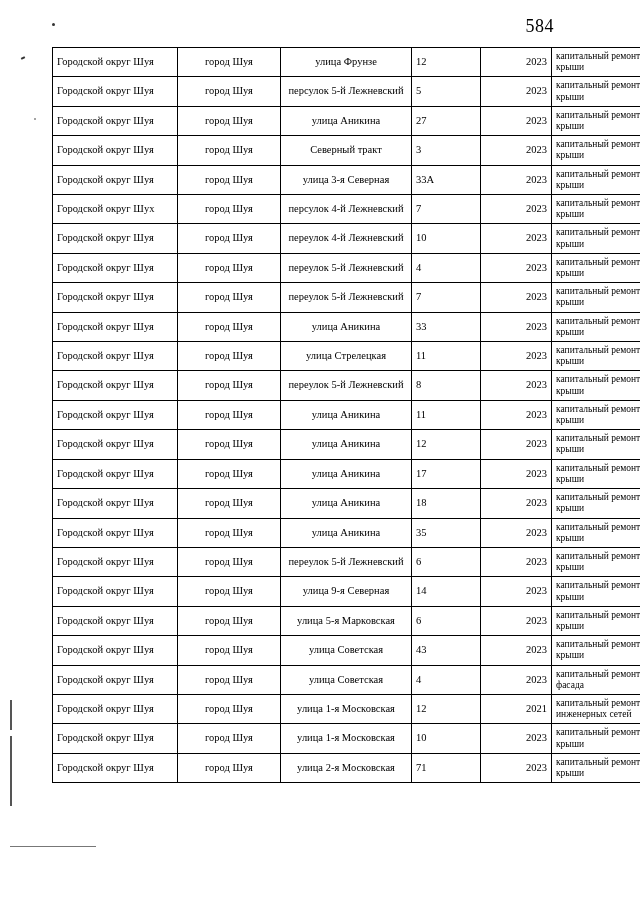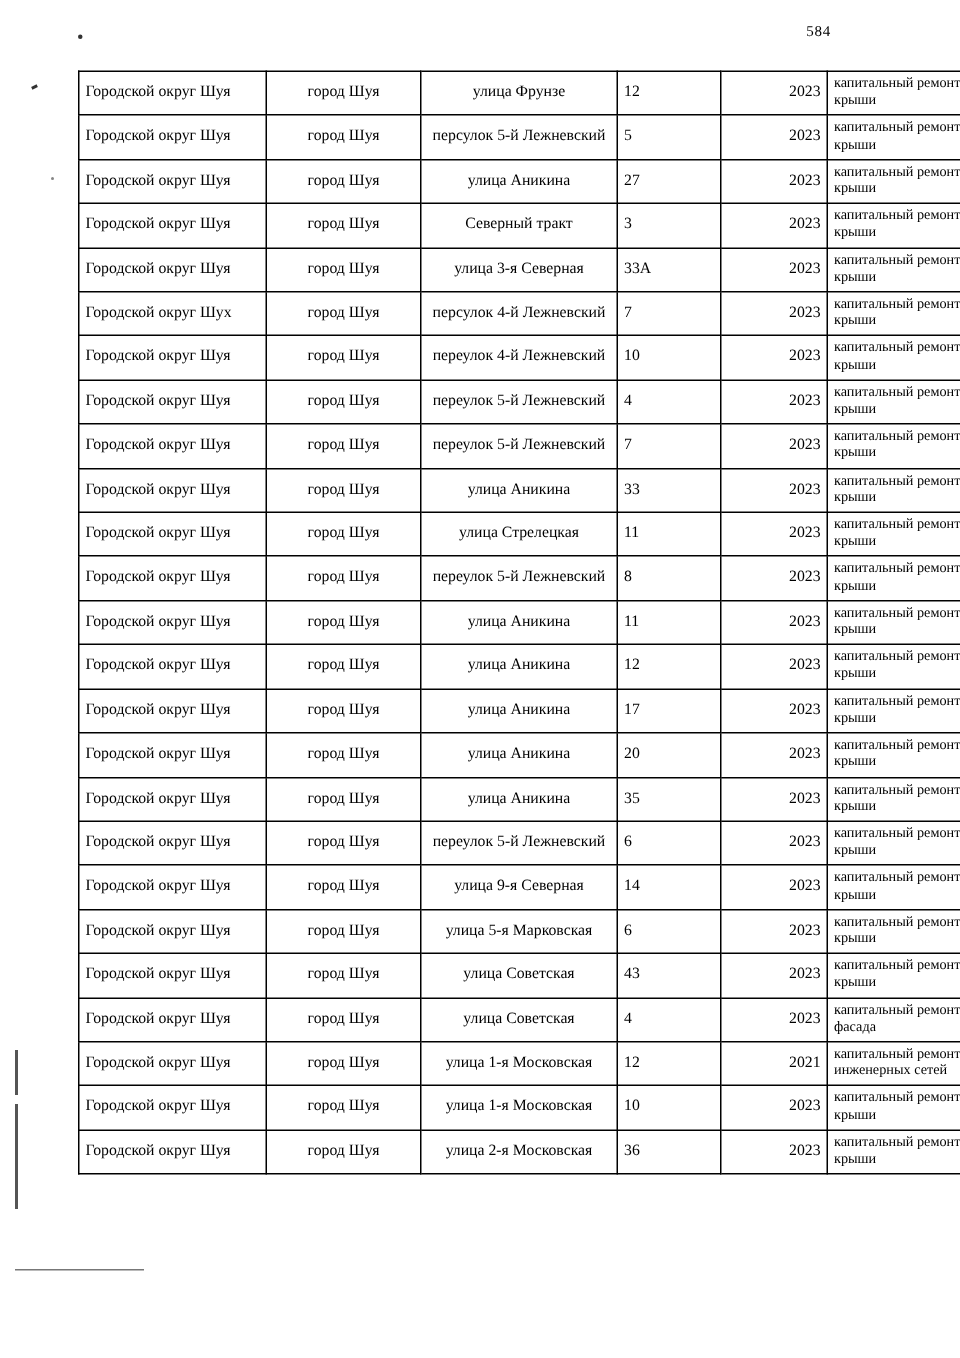--- a/index.html
+++ b/index.html
@@ -18,21 +18,21 @@
   .page {
     position: relative;
     width: 640px;
     height: 905px;
     box-sizing: border-box;
   }
   .page-number {
     position: absolute;
     top: 16px;
     right: 86px;
-    font-size: 10px;
+    font-size: 18px;
     font-family: "Liberation Serif", serif;
     letter-spacing: 0.5px;
   }
   .speck {
     position: absolute;
     background: #333;
   }
   .speck-a { left: 52px; top: 23px; width: 3px; height: 3px; border-radius: 50%; }
   .speck-b { left: 21px; top: 57px; width: 4px; height: 2px; transform: rotate(-25deg); }
   .speck-c { left: 34px; top: 118px; width: 2px; height: 2px; border-radius: 50%; opacity: .6;}
@@ -208,21 +208,21 @@
           <td class="c-settlement">город Шуя</td>
           <td class="c-street">улица Аникина</td>
           <td class="c-house">17</td>
           <td class="c-year">2023</td>
           <td class="c-work">капитальный ремонт крыши</td>
         </tr>
         <tr>
           <td class="c-municipality">Городской округ Шуя</td>
           <td class="c-settlement">город Шуя</td>
           <td class="c-street">улица Аникина</td>
-          <td class="c-house">20</td>
+          <td class="c-house">18</td>
           <td class="c-year">2023</td>
           <td class="c-work">капитальный ремонт крыши</td>
         </tr>
         <tr>
           <td class="c-municipality">Городской округ Шуя</td>
           <td class="c-settlement">город Шуя</td>
           <td class="c-street">улица Аникина</td>
           <td class="c-house">35</td>
           <td class="c-year">2023</td>
           <td class="c-work">капитальный ремонт крыши</td>
@@ -280,21 +280,21 @@
           <td class="c-settlement">город Шуя</td>
           <td class="c-street">улица 1-я  Московская</td>
           <td class="c-house">10</td>
           <td class="c-year">2023</td>
           <td class="c-work">капитальный ремонт крыши</td>
         </tr>
         <tr>
           <td class="c-municipality">Городской округ Шуя</td>
           <td class="c-settlement">город Шуя</td>
           <td class="c-street">улица 2-я Московская</td>
-          <td class="c-house">36</td>
+          <td class="c-house">71</td>
           <td class="c-year">2023</td>
           <td class="c-work">капитальный ремонт крыши</td>
         </tr>
       </tbody>
   </table>
 
   <div class="left-marks">
     <div style="height:30px"></div>
     <div style="height:70px"></div>
   </div>

